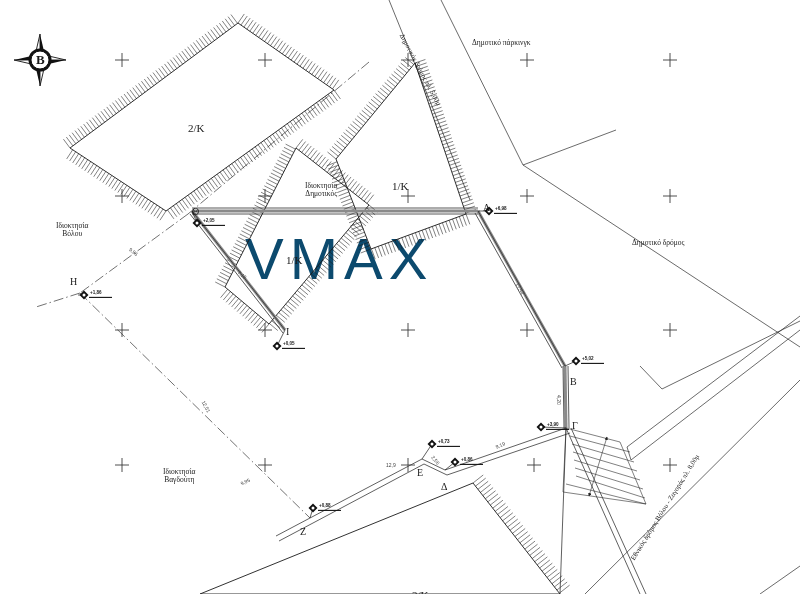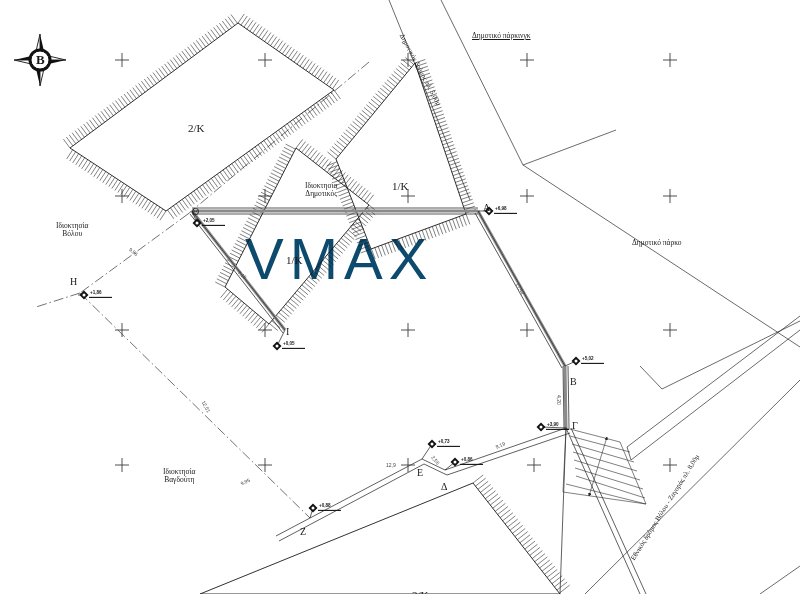--- a/index.html
+++ b/index.html
@@ -856,22 +856,22 @@
       <div class="lbl lbl-owner" style="left: 305px; top: 182px;">
         <div>Ιδιοκτησία</div>
         <div>Δημοτικός</div>
       </div>
       <div class="lbl lbl-owner" style="left: 163px; top: 468px;">
         <div>Ιδιοκτησία</div>
         <div>Βαγδούτη</div>
       </div>
     </div>
   <div id="area-layer">
-      <div class="lbl lbl-area" style="left: 472px; top: 32px; text-decoration: underline;">Δημοτικό πάρκινγκ</div>
-      <div class="lbl lbl-area" style="left: 632px; top: 239px;">Δημοτικό πάρκο</div>
+      <div class="lbl lbl-area" style="left: 472px; top: 39px;">Δημοτικό πάρκινγκ</div>
+      <div class="lbl lbl-area" style="left: 632px; top: 239px;">Δημοτικό δρόμος</div>
     </div>
   <div id="road-layer">
       <div class="lbl lbl-road rot" style="left: 404px; top: 33px; transform: rotate(62deg);">Δημοτικός δρόμος πλ. 5,00μ</div>
       <div class="lbl lbl-road rot" style="left: 630px; top: 558px; transform: rotate(-58deg);">Εθνικός δρόμος  Βόλου - Ζαγοράς πλ. 8,00μ</div>
     </div>
   <div id="ptlabel-layer">
       <div class="lbl lbl-pt" style="left: 483px; top: 203px;">Α</div>
       <div class="lbl lbl-pt" style="left: 570px; top: 377px;">Β</div>
       <div class="lbl lbl-pt" style="left: 572px; top: 421px;">Γ</div>
       <div class="lbl lbl-pt" style="left: 441px; top: 482px;">Δ</div>

